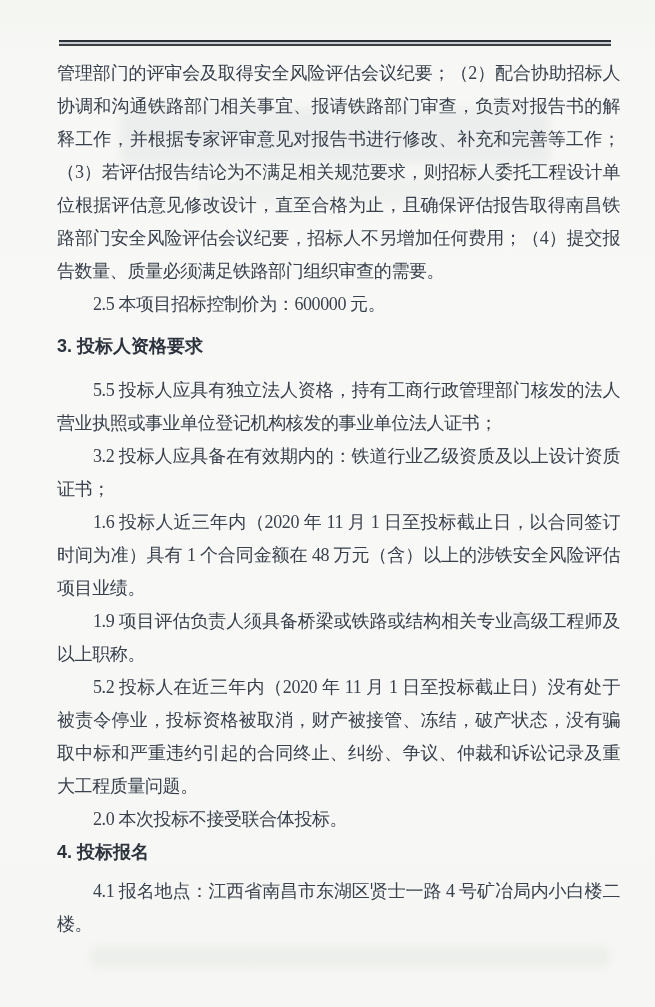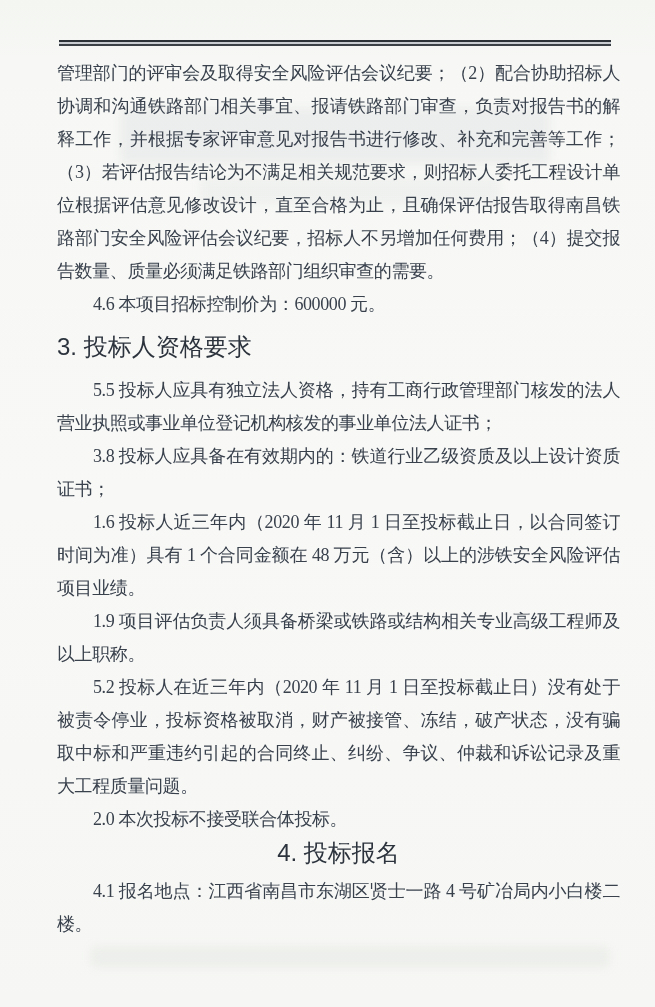--- a/index.html
+++ b/index.html
@@ -51,49 +51,49 @@
     font-size: 18px;
     line-height: 33px;
     letter-spacing: -0.4px;
     text-align: justify;
     text-justify: inter-ideograph;
   }
   p.para.indent { text-indent: 2em; }
   h3.sec-heading {
     margin: 9px 0 11px 0;
     font-family: "Liberation Sans", "DejaVu Sans", sans-serif;
-    font-size: 24px;
-    font-weight: normal;
+    font-size: 18px;
+    font-weight: bold;
     line-height: 33px;
     color: #2c333d;
     letter-spacing: 0;
   }
-  h3.sec-heading.second { margin: 0 0 6px 0; text-align: center; }
+  h3.sec-heading.second { margin: 0 0 6px 0; }
 </style>
 </head>
 <body>
 
 <div class="page">
   <div class="bleed-a"></div>
   <div class="bleed-b"></div>
   <div class="bleed-c"></div>
 
   <div class="top-rule"></div>
 
   <div class="content">
 
     <p class="para">管理部门的评审会及取得安全风险评估会议纪要；（2）配合协助招标人协调和沟通铁路部门相关事宜、报请铁路部门审查，负责对报告书的解释工作，并根据专家评审意见对报告书进行修改、补充和完善等工作；（3）若评估报告结论为不满足相关规范要求，则招标人委托工程设计单位根据评估意见修改设计，直至合格为止，且确保评估报告取得南昌铁路部门安全风险评估会议纪要，招标人不另增加任何费用；（4）提交报告数量、质量必须满足铁路部门组织审查的需要。</p>
 
 
-    <p class="para indent">4.6 本项目招标控制价为：600000 元。</p>
+    <p class="para indent">2.5 本项目招标控制价为：600000 元。</p>
 
     <h3 class="sec-heading">3. 投标人资格要求</h3>
 
     <p class="para indent">5.5 投标人应具有独立法人资格，持有工商行政管理部门核发的法人营业执照或事业单位登记机构核发的事业单位法人证书；</p>
-    <p class="para indent">3.8 投标人应具备在有效期内的：铁道行业乙级资质及以上设计资质证书；</p>
+    <p class="para indent">3.2 投标人应具备在有效期内的：铁道行业乙级资质及以上设计资质证书；</p>
     <p class="para indent">1.6 投标人近三年内（2020 年 11 月 1 日至投标截止日，以合同签订时间为准）具有 1 个合同金额在 48 万元（含）以上的涉铁安全风险评估项目业绩。</p>
     <p class="para indent">1.9 项目评估负责人须具备桥梁或铁路或结构相关专业高级工程师及以上职称。</p>
     <p class="para indent">5.2 投标人在近三年内（2020 年 11 月 1 日至投标截止日）没有处于被责令停业，投标资格被取消，财产被接管、冻结，破产状态，没有骗取中标和严重违约引起的合同终止、纠纷、争议、仲裁和诉讼记录及重大工程质量问题。</p>
     <p class="para indent">2.0 本次投标不接受联合体投标。</p>
 
     <h3 class="sec-heading second">4. 投标报名</h3>
 
     <p class="para indent">4.1 报名地点：江西省南昌市东湖区贤士一路 4 号矿冶局内小白楼二楼。</p>
 
   </div>

